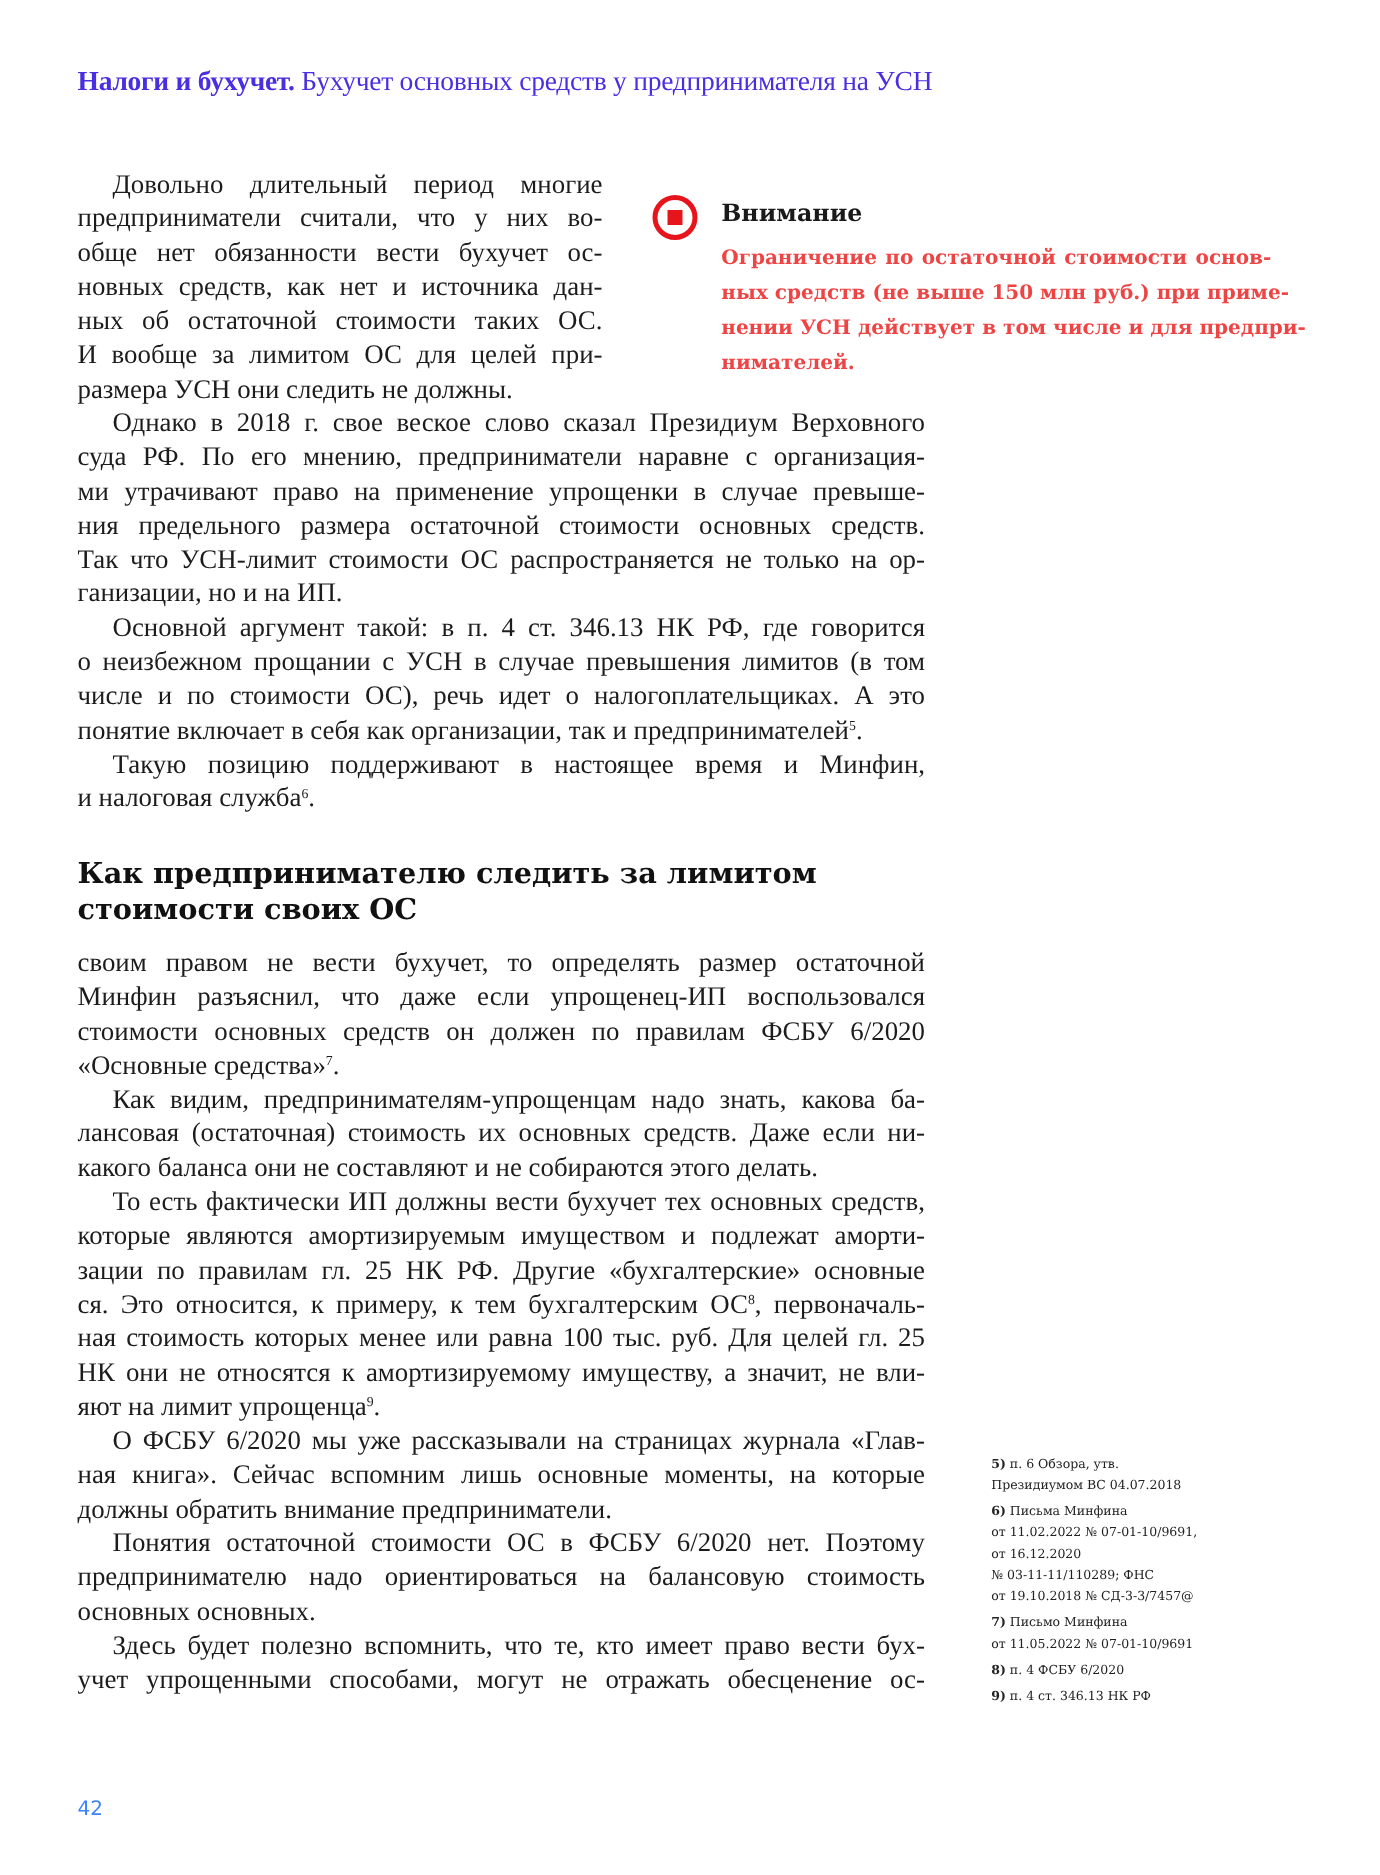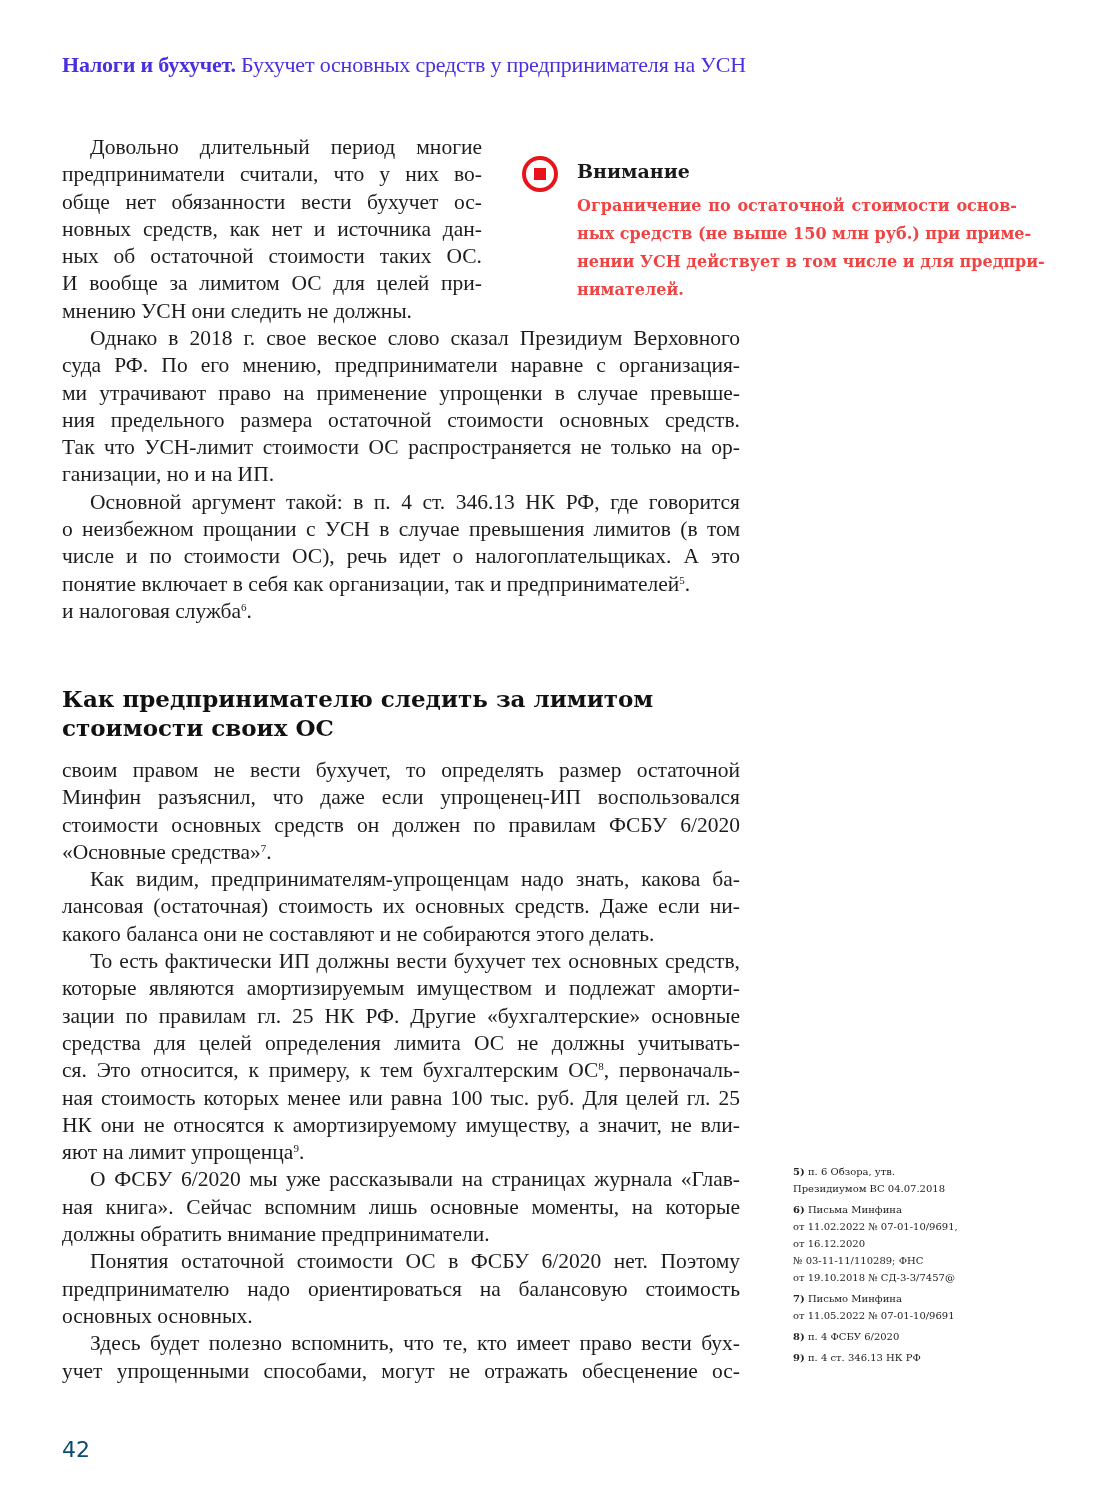--- a/index.html
+++ b/index.html
@@ -56,39 +56,39 @@
 
     .footnotes {
       position: absolute; left: 793px; top: 1163px; width: 250px;
       font-family: "DejaVu Serif", serif; font-size: 10px; line-height: 17px; color: #222;
     }
     .fn { margin-bottom: 4px; }
     .fn .num { font-weight: bold; }
 
     .page-number {
       position: absolute; left: 62px; top: 1437px;
-      font-family: "DejaVu Sans", sans-serif; font-size: 22px; color: #0c4a6e;
+      font-family: "DejaVu Sans", sans-serif; font-size: 16px; color: #3b82f6;
     }
   </style>
 </head>
 <body>
 
 <div class="running-head">
   <span class="rh-bold">Налоги и бухучет.</span>
   <span>Бухучет основных средств у предпринимателя на УСН</span>
 </div>
 
 <div class="col" style="left:62px; top:134px; width:420px;">
   <span class="line ind">Довольно длительный период многие</span>
   <span class="line">предприниматели считали, что у них во-</span>
   <span class="line">обще нет обязанности вести бухучет ос-</span>
   <span class="line">новных средств, как нет и источника дан-</span>
   <span class="line">ных об остаточной стоимости таких ОС.</span>
   <span class="line">И вообще за лимитом ОС для целей при-</span>
-  <span class="line last">мнению УСН они следить не должны.</span>
+  <span class="line last">размера УСН они следить не должны.</span>
 </div>
 
 <div class="attention">
   <div class="att-icon">
       <div class="sq"></div>
     </div>
   <div class="att-title">Внимание</div>
   <div class="att-body">
     <span class="line">Ограничение по остаточной стоимости основ-</span>
     <span class="line">ных средств (не выше 150 млн руб.) при приме-</span>
@@ -106,20 +106,21 @@
     <span class="line">Так что УСН-лимит стоимости ОС распространяется не только на ор-</span>
     <span class="line last">ганизации, но и на ИП.</span>
   </div>
   <div>
     <span class="line ind">Основной аргумент такой: в п. 4 ст. 346.13 НК РФ, где говорится</span>
     <span class="line">о неизбежном прощании с УСН в случае превышения лимитов (в том</span>
     <span class="line">числе и по стоимости ОС), речь идет о налогоплательщиках. А это</span>
     <span class="line last"><span>понятие включает в себя как организации, так и предпринимателей</span><sup>5</sup><span>.</span></span>
   </div>
   <div>
+    <span class="line ind">Такую позицию поддерживают в настоящее время и Минфин,</span>
     <span class="line last"><span>и налоговая служба</span><sup>6</sup><span>.</span></span>
   </div>
 </div>
 
 <div class="section-heading">
   <div>Как предпринимателю следить за лимитом</div>
   <div>стоимости своих ОС</div>
 </div>
 
 <div class="col" style="left:62px; top:757px; width:678px;">
@@ -131,21 +132,20 @@
   </div>
   <div>
     <span class="line ind">Как видим, предпринимателям-упрощенцам надо знать, какова ба-</span>
     <span class="line">лансовая (остаточная) стоимость их основных средств. Даже если ни-</span>
     <span class="line last">какого баланса они не составляют и не собираются этого делать.</span>
   </div>
   <div>
     <span class="line ind">То есть фактически ИП должны вести бухучет тех основных средств,</span>
     <span class="line">которые являются амортизируемым имуществом и подлежат аморти-</span>
     <span class="line">зации по правилам гл. 25 НК РФ. Другие «бухгалтерские» основные</span>
-    <span class="line">средства для целей определения лимита ОС не должны учитывать-</span>
     <span class="line"><span>ся. Это относится, к примеру, к тем бухгалтерским ОС</span><sup>8</sup><span>, первоначаль-</span></span>
     <span class="line">ная стоимость которых менее или равна 100 тыс. руб. Для целей гл. 25</span>
     <span class="line">НК они не относятся к амортизируемому имуществу, а значит, не вли-</span>
     <span class="line last"><span>яют на лимит упрощенца</span><sup>9</sup><span>.</span></span>
   </div>
   <div>
     <span class="line ind">О ФСБУ 6/2020 мы уже рассказывали на страницах журнала «Глав-</span>
     <span class="line">ная книга». Сейчас вспомним лишь основные моменты, на которые</span>
     <span class="line last">должны обратить внимание предприниматели.</span>
   </div>

